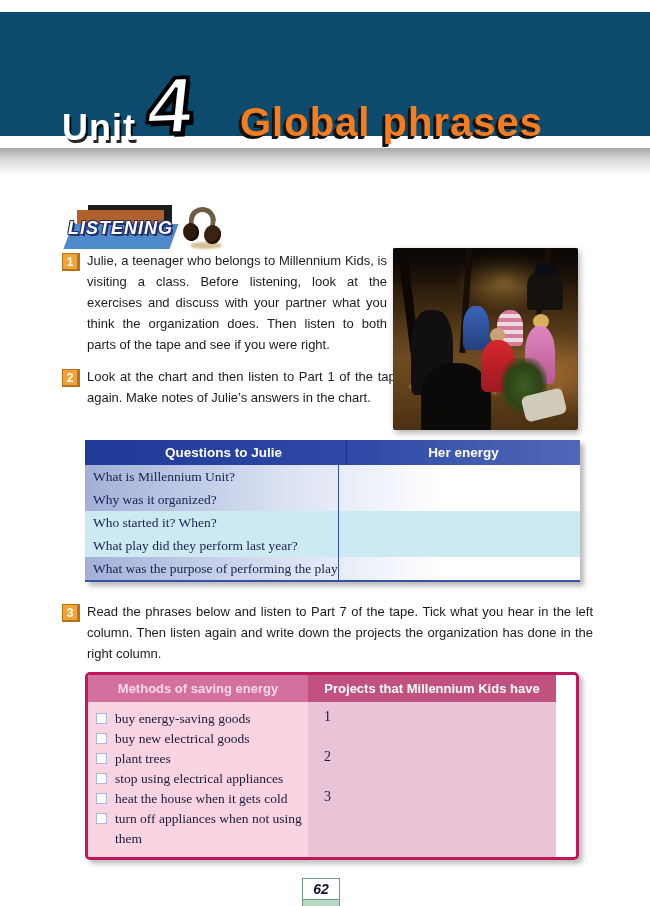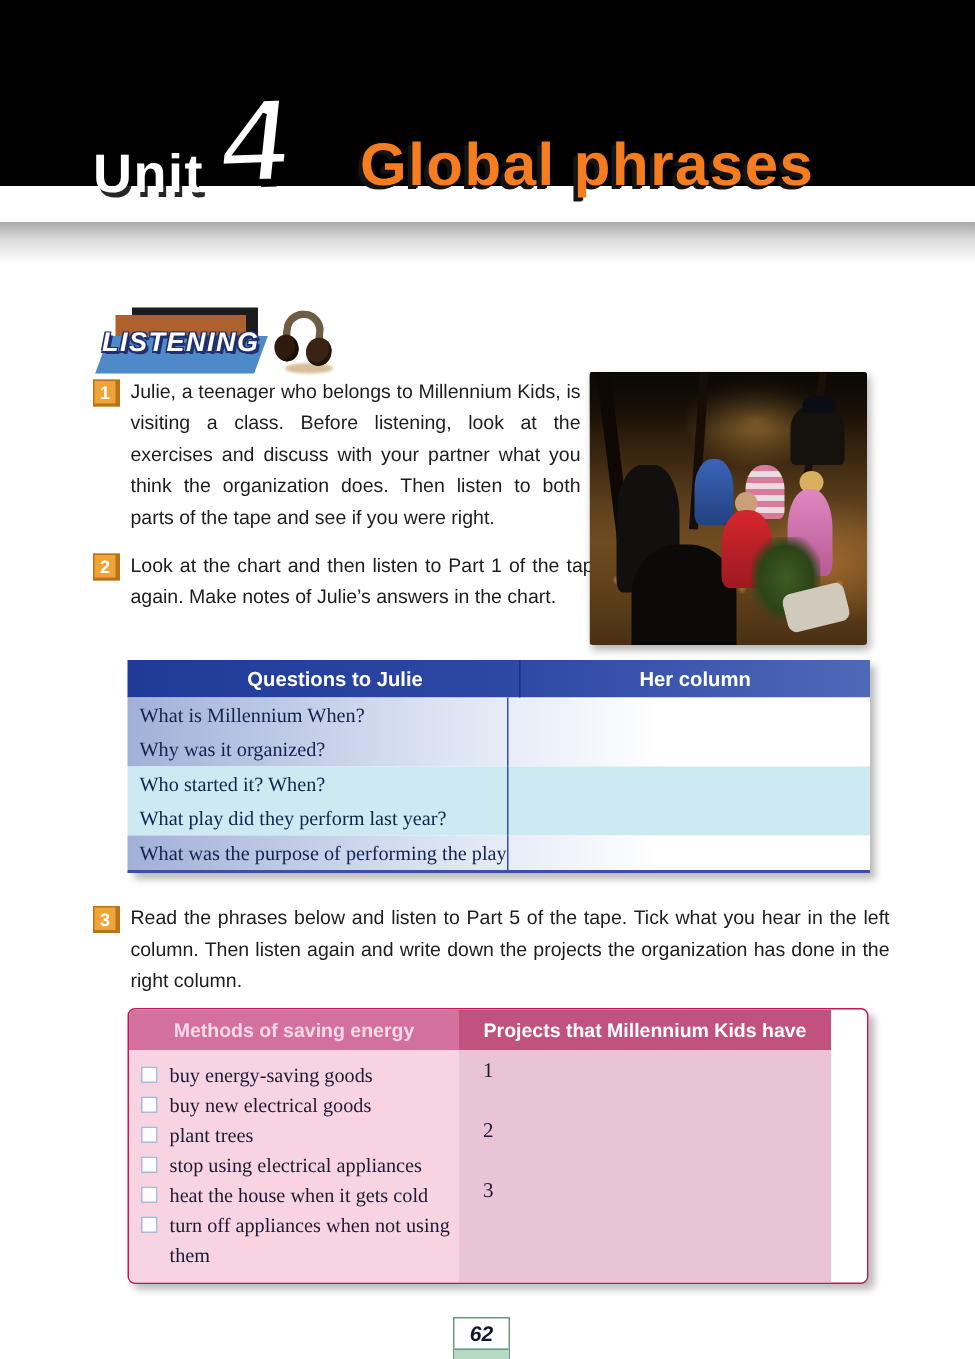--- a/index.html
+++ b/index.html
@@ -3,21 +3,21 @@
 <meta charset="utf-8">
 <style>
   * { margin:0; padding:0; box-sizing:border-box; }
   body { background:#ffffff; }
   .page {
     position:relative; width:650px; height:906px; overflow:hidden;
     background:#ffffff; font-family:"Liberation Sans", sans-serif;
   }
 
   
-  .banner { position:absolute; left:0; top:0; width:650px; height:124px; background:#000000; }
+  .banner { position:absolute; left:0; top:12px; width:650px; height:124px; background:#0c4a6e; }
   .banner-shadow { position:absolute; left:0; top:148px; width:650px; height:28px;
     background:linear-gradient(180deg,#a8a8a8 0%, #d9d9d9 40%, #ffffff 100%); }
   .unit-word { position:absolute; left:62px; top:95px; font-size:36px; font-weight:bold;
     color:#ffffff; letter-spacing:1px; text-shadow:2px 3px 0 rgba(0,0,0,0.85); }
   .unit-num { position:absolute; left:148px; top:48px; font-size:80px; font-weight:bold;
     color:#ffffff; transform:skewX(-8deg) rotate(-2deg);
     -webkit-text-stroke:3px #000;
     text-shadow:-2px -2px 0 #000, 2px -2px 0 #000, -2px 2px 0 #000, 2px 2px 0 #000, 3px 4px 0 #000; }
   .unit-title { position:absolute; left:240px; top:88px; font-size:40px; font-weight:bold;
     color:#f57d1f; letter-spacing:1px; text-shadow:-3px 3px 0 #141414, -2px 2px 0 #141414; }
@@ -102,21 +102,21 @@
   .qt-col-a { width:242px; border-left:1px solid #18308a; }
   .qt-row { display:flex; height:23px; }
   .qt-row.odd  { background:linear-gradient(90deg,#a2b0d8 0%, #d9e1f2 40%, #ffffff 72%); }
   .qt-row.even { background:#cdeaf2; }
   .qt-row .q { width:253px; font-family:"Liberation Serif", serif; font-size:13.5px;
     color:#13224f; line-height:23px; padding-left:8px; white-space:nowrap; overflow:hidden; }
   .qt-row .a { width:242px; border-left:1px solid #3350a5; }
 
   
   .mtable { position:absolute; left:85px; top:672px; width:494px;
-    border:1px solid #be185d; border-radius:5px; overflow:hidden;
+    border:3px solid #be185d; border-radius:5px; overflow:hidden;
     box-shadow:4px 4px 5px rgba(0,0,0,0.25); }
   .mt-header { display:flex; height:27px; }
   .mt-header .mh-left { width:220px; background:#d4709d; color:#fad9e8; font-weight:bold;
     font-size:13px; line-height:27px; text-align:center; }
   .mt-header .mh-right { width:248px; background:#c1527f; color:#ffffff; font-weight:bold;
     font-size:13px; line-height:27px; text-align:center; }
   .mt-body { display:flex; }
   .mt-left { width:220px; background:#f8d3e2; padding:7px 4px 8px 8px; }
   .mt-right { width:248px; background:#e9c3d6; position:relative; }
   .m-item { display:flex; align-items:flex-start; font-family:"Liberation Serif", serif;
@@ -181,24 +181,24 @@
     <div class="ph-kid-red"></div>
     <div class="ph-head-blonde"></div>
     <div class="ph-kid-pink"></div>
     <div class="ph-shrub"></div>
     <div class="ph-bag"></div>
   </div>
 
   <div class="qtable">
     <div class="qt-header">
       <div class="cell qt-col-q">Questions to Julie</div>
-      <div class="cell qt-col-a">Her column</div>
+      <div class="cell qt-col-a">Her energy</div>
     </div>
     <div class="qt-row odd">
-      <div class="q">What is Millennium When?</div>
+      <div class="q">What is Millennium Unit?</div>
       <div class="a"></div>
     </div>
     <div class="qt-row odd">
       <div class="q">Why was it organized?</div>
       <div class="a"></div>
     </div>
     <div class="qt-row even">
       <div class="q">Who started it? When?</div>
       <div class="a"></div>
     </div>
@@ -206,21 +206,21 @@
       <div class="q">What play did they perform last year?</div>
       <div class="a"></div>
     </div>
     <div class="qt-row odd">
       <div class="q">What was the purpose of performing the play?</div>
       <div class="a"></div>
     </div>
   </div>
 
   <div class="badge" id="badge3">3</div>
-  <div class="ex-text" id="ex3">Read the phrases below and listen to Part 5 of the tape. Tick what you hear in the left column. Then listen again and write down the projects the organization has done in the right column.</div>
+  <div class="ex-text" id="ex3">Read the phrases below and listen to Part 7 of the tape. Tick what you hear in the left column. Then listen again and write down the projects the organization has done in the right column.</div>
 
   <div class="mtable">
     <div class="mt-header">
       <div class="mh-left">Methods of saving energy</div>
       <div class="mh-right">Projects that Millennium Kids have done</div>
     </div>
     <div class="mt-body">
       <div class="mt-left">
         <div class="m-item">
           <span class="m-check"></span>

